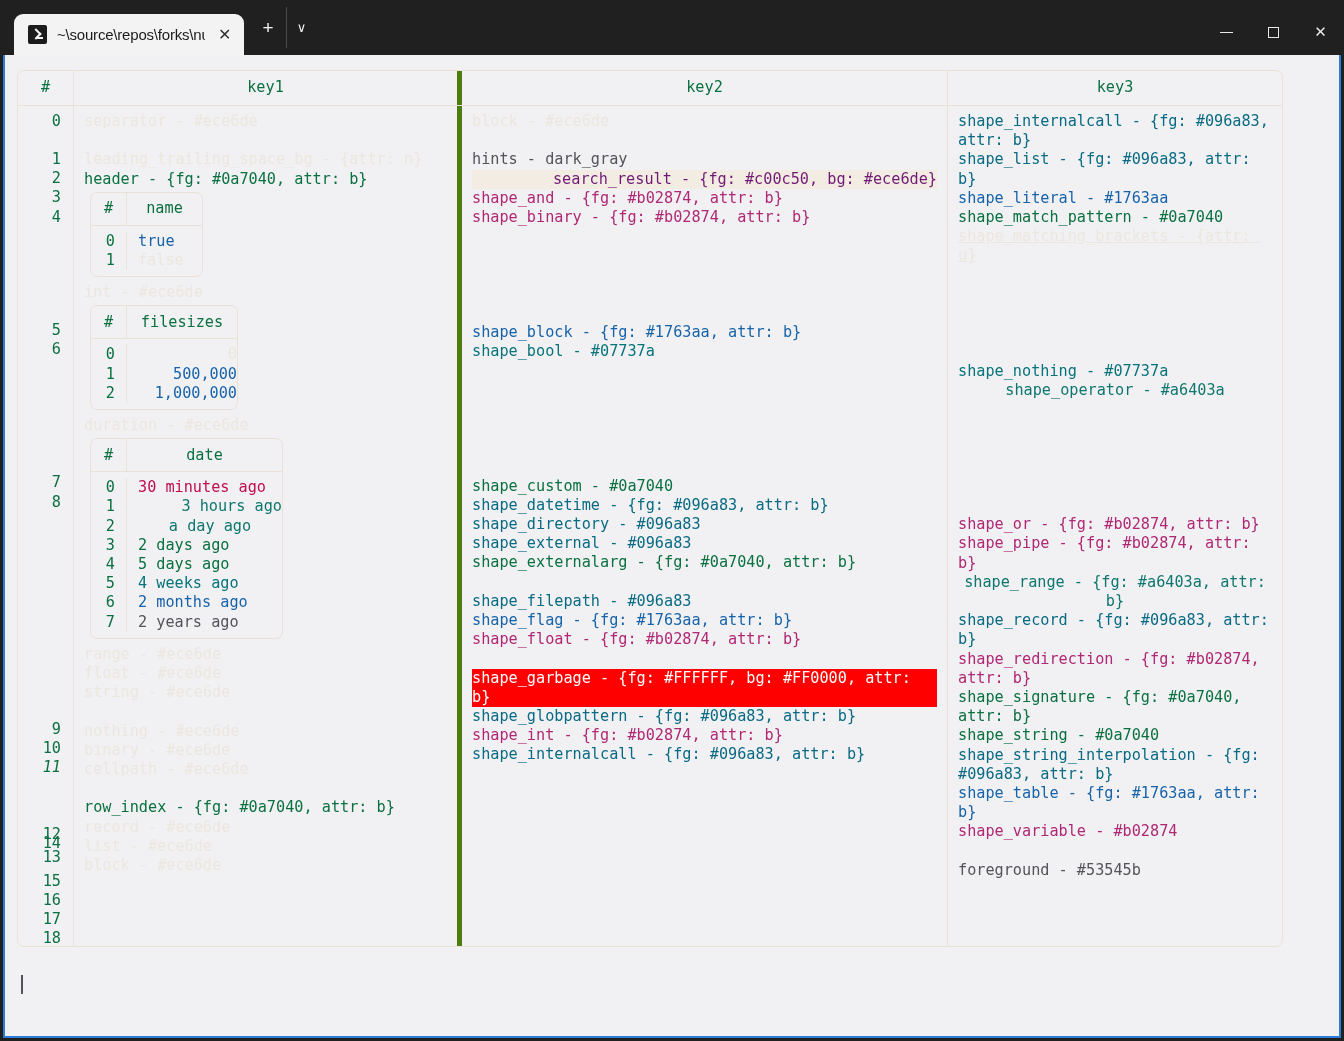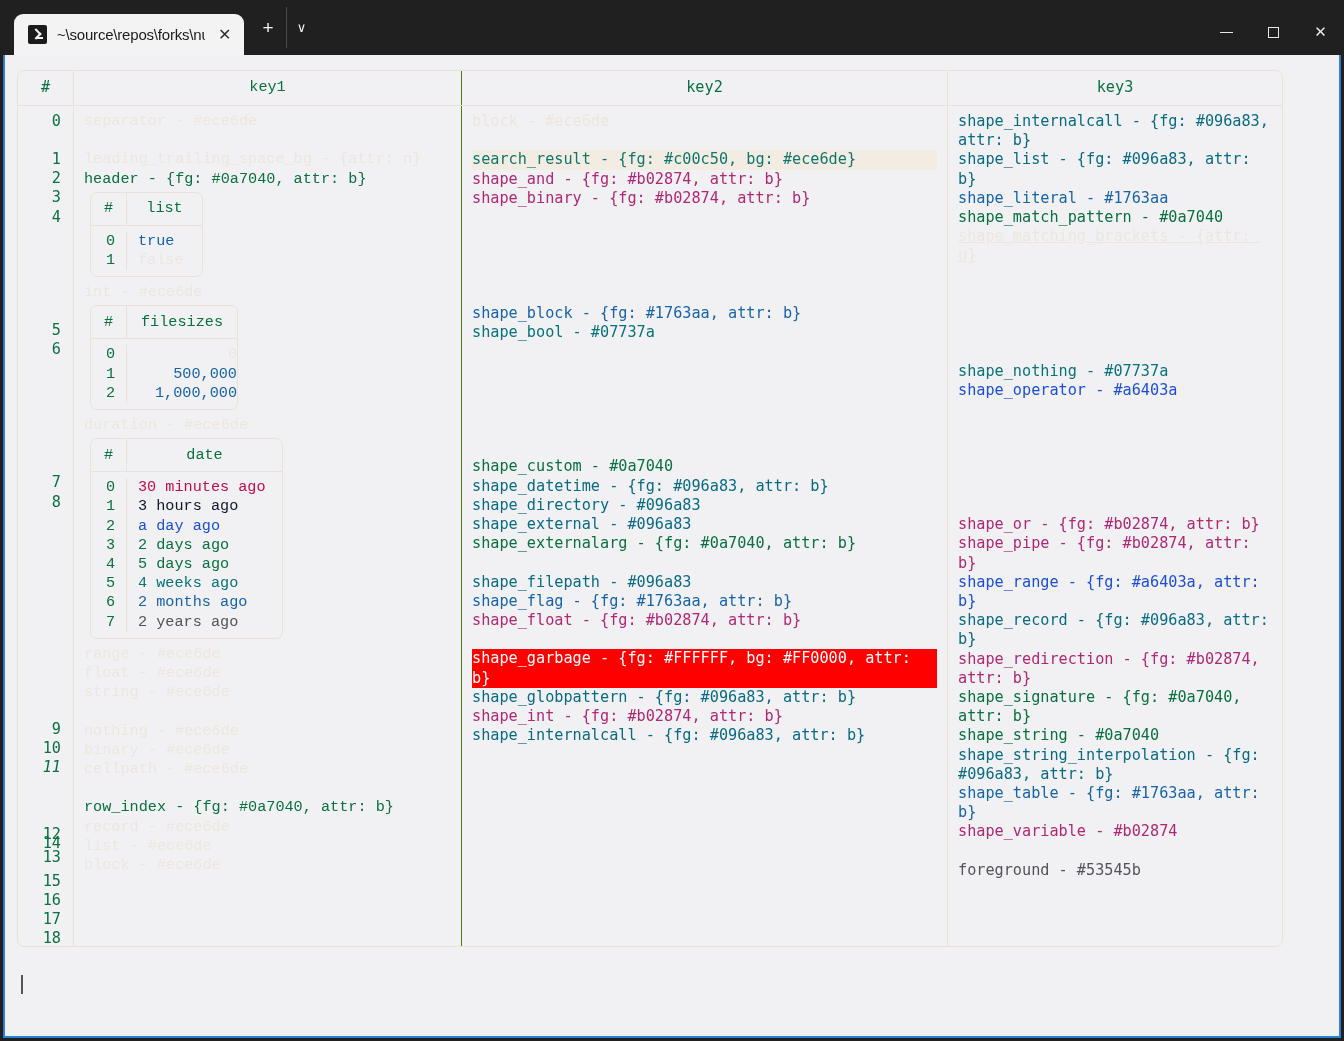--- a/index.html
+++ b/index.html
@@ -92,42 +92,42 @@
     border-collapse: separate;
   }
   .orow { display: flex; }
   .ohead { height: 35px; border-bottom: 1px solid #eae2d6; }
   .ohead .ocell {
     display: flex; align-items: center; justify-content: center;
     color: #0a7040; font-size: 15.2px;
   }
   .ocell { padding: 0 10px; }
   .c-idx  { width: 56px;  flex: 0 0 56px;  border-right: 1px solid #eae2d6; }
-  .c-k1   { width: 388px; flex: 0 0 388px; border-right: 1px solid #4d7c0f; font-family: Liberation Mono, monospace; }
+  .c-k1   { width: 388px; flex: 0 0 388px; border-right: 5px solid #4d7c0f; }
   .c-k2   { width: 486px; flex: 0 0 486px; border-right: 1px solid #eae2d6; }
   .c-k3   { width: 334px; flex: 0 0 334px; }
 
   .obody { display: flex; align-items: stretch; }
   .obody .ocell { padding-top: 6px; padding-bottom: 6px; }
   .idxcol { padding-right: 12px; text-align: right; }
   .idxcol .ix { color: #0a7040; line-height: 19.2px; height: 19.2px; }
   .blank { height: 19.2px; }
 
   .cl { line-height: 19.2px; white-space: pre-wrap; word-break: break-word; }
 
   
   .dim    { color: #ece6de; }
   .green  { color: #0a7040; }
   .blue   { color: #1763aa; }
   .teal   { color: #096a83; }
   .teal2  { color: #07737a; }
   .pink   { color: #b02874; }
-  .brown  { color: #1d4ed8; }
+  .brown  { color: #0f766e; text-align: center; }
   .gray   { color: #53545b; }
-  .sres   { color: #0f766e; background: #f3ece3; }
+  .sres   { color: #701a75; background: #f3ece3; text-align: right; }
   .garb   { color: #FFFFFF; background: #FF0000; }
   .ul     { text-decoration: underline; }
 
   
   .ntable {
     display: inline-block;
     border: 1px solid #eae2d6; border-radius: 7px;
     margin: 3px 0 2px 6px;
   }
   .nhead { display: flex; border-bottom: 1px solid #eae2d6; height: 33px; }
@@ -215,21 +215,21 @@
               <div id="k1-head">
                   <div class="cl dim">separator - #ece6de</div>
                   <div class="blank"></div>
                   <div class="cl dim">leading_trailing_space_bg - {attr: n}</div>
                   <div class="cl green">header - {fg: #0a7040, attr: b}</div>
                 </div>
 
               <div class="ntable">
                 <div class="nhead">
                   <div class="nh-idx">#</div>
-                  <div style="width:75px">list</div>
+                  <div style="width:75px">name</div>
                 </div>
                 <div class="nbody">
                   <div class="nidx" style="width:36px;flex:0 0 36px" id="bool-idx">
                       <div class="ix">0</div>
                       <div class="ix">1</div>
                     </div>
                   <div class="nval" id="bool-val">
                       <div class="blue">true</div>
                       <div class="dim">false</div>
                     </div>
@@ -270,21 +270,21 @@
                       <div class="ix">1</div>
                       <div class="ix">2</div>
                       <div class="ix">3</div>
                       <div class="ix">4</div>
                       <div class="ix">5</div>
                       <div class="ix">6</div>
                       <div class="ix">7</div>
                     </div>
                   <div class="nval" style="width:155px" id="dt-val">
                       <div class="" style="color: rgb(192, 12, 80);">30 minutes ago</div>
-                      <div class="" style="color: #0f172a;">3 hours ago</div>
+                      <div class="" style="color: #0f766e; text-align: right;">3 hours ago</div>
                       <div class="brown">a day ago</div>
                       <div class="green">2 days ago</div>
                       <div class="green">5 days ago</div>
                       <div class="teal2">4 weeks ago</div>
                       <div class="blue">2 months ago</div>
                       <div class="gray">2 years ago</div>
                     </div>
                 </div>
               </div>
 
@@ -301,20 +301,21 @@
                   <div class="cl dim">record - #ece6de</div>
                   <div class="cl dim">list - #ece6de</div>
                   <div class="cl dim">block - #ece6de</div>
                 </div>
             </div>
 
             <div class="ocell c-k2">
               <div id="k2-head">
                   <div class="cl dim">block - #ece6de</div>
                   <div class="blank"></div>
+                  <div class="cl gray">hints - dark_gray</div>
                   <div class="cl sres">search_result - {fg: #c00c50, bg: #ece6de}</div>
                   <div class="cl pink">shape_and - {fg: #b02874, attr: b}</div>
                   <div class="cl pink">shape_binary - {fg: #b02874, attr: b}</div>
                   <div class="blank"></div>
                   <div class="blank"></div>
                   <div class="blank"></div>
                   <div class="blank"></div>
                   <div class="blank"></div>
                   <div class="cl blue">shape_block - {fg: #1763aa, attr: b}</div>
                   <div class="cl teal2">shape_bool - #07737a</div>

